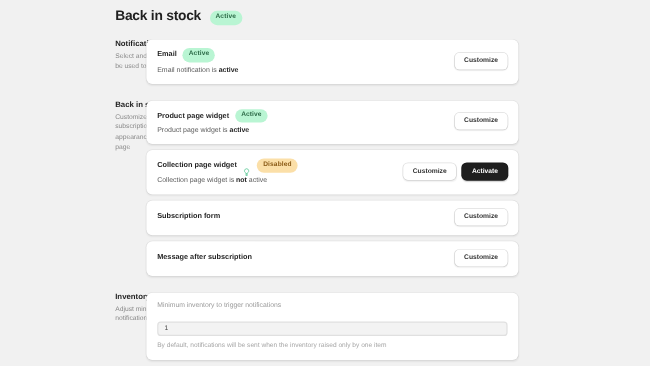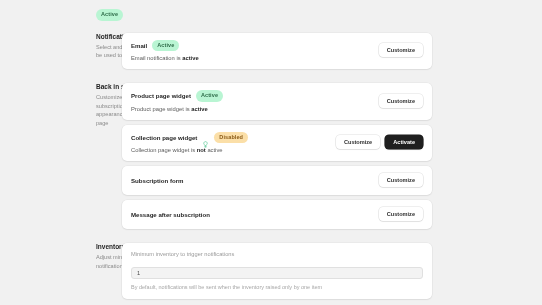--- a/index.html
+++ b/index.html
@@ -72,20 +72,21 @@
     font-size: 5.7px; color: #4a4a4a; padding: 0 5px;
   }
   .field-help { font-size: 5.5px; color: #a6a6a6; margin-top: 5px; }
 </style>
 </head>
 <body>
 
 <div class="page">
 
   <div class="page-header">
+    <span class="page-title">Back in stock</span>
     <span class="badge badge-active badge-title">Active</span>
   </div>
 
   <div class="section">
     <div class="section-left">
       <div class="section-left-inner">
         <div class="sec-title-row">
           <span class="sec-title">Notification channels</span>
         </div>
         <div class="sec-desc">Select and customize the channels which will be used to send notifications</div>

